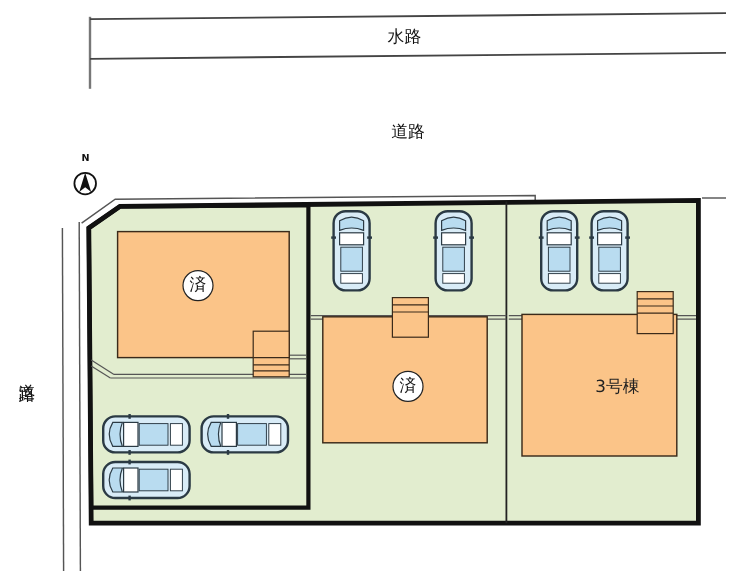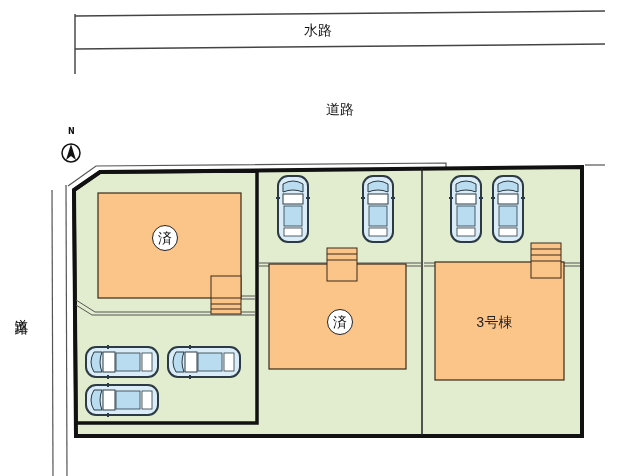--- a/index.html
+++ b/index.html
@@ -96,19 +96,19 @@
     <use href="#car-h" x="86" y="385"></use>
   </g>
 
   <g>
     <circle cx="71" cy="153" r="9" fill="#fff" stroke="#111" stroke-width="1.5"></circle>
     <polygon points="71,144 66,160 71,156 76,160" fill="#111"></polygon>
   </g>
 </svg>
 
 <div class="label" style="left:68px;top:127px;font-size:8px;font-weight:bold;">N</div>
-<div class="label" style="left:304px;top:22px;">水路</div>
+<div class="label" style="left:323px;top:22px;">水路</div>
 <div class="label" style="left:326px;top:101px;">道路</div>
 <div class="label vert" style="left:13px;top:308px;">道路</div>
 
 <div class="badge" style="left:152px;top:225px;">済</div>
 <div class="badge" style="left:327px;top:309px;">済</div>
-<div class="house-label" style="left:476px;top:314px;font-family:Liberation Mono, monospace;">3号棟</div>
+<div class="house-label" style="left:496px;top:314px;">3号棟</div>
 
 </body></html>

